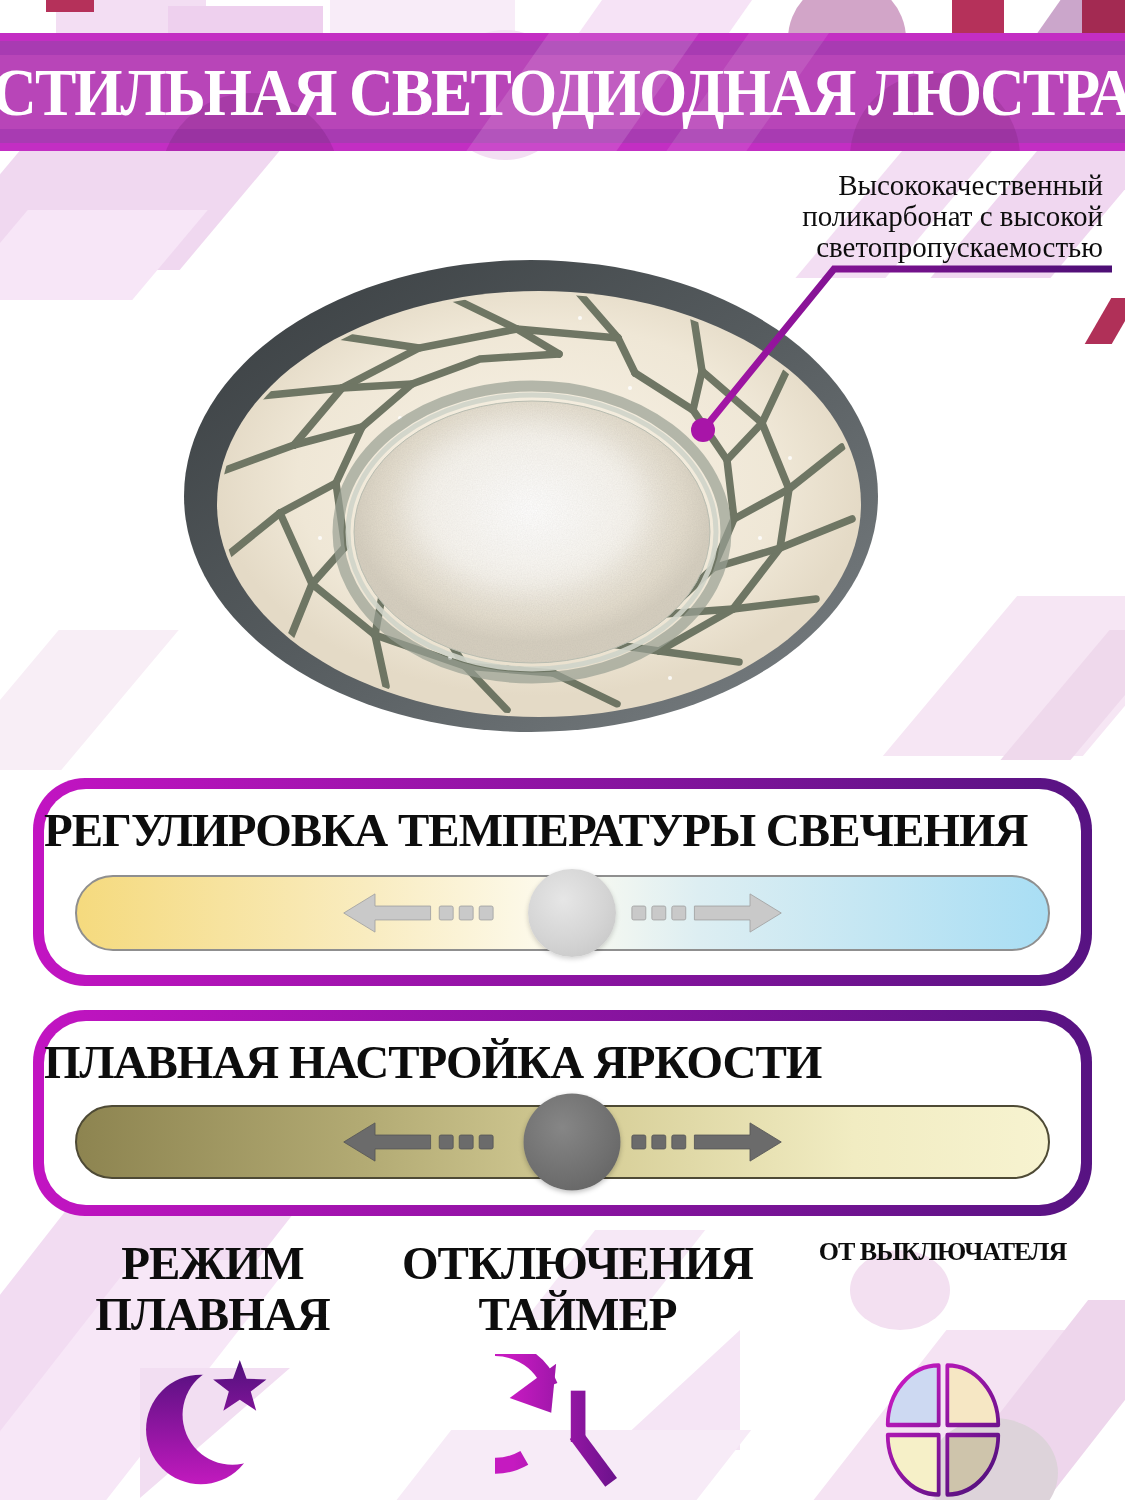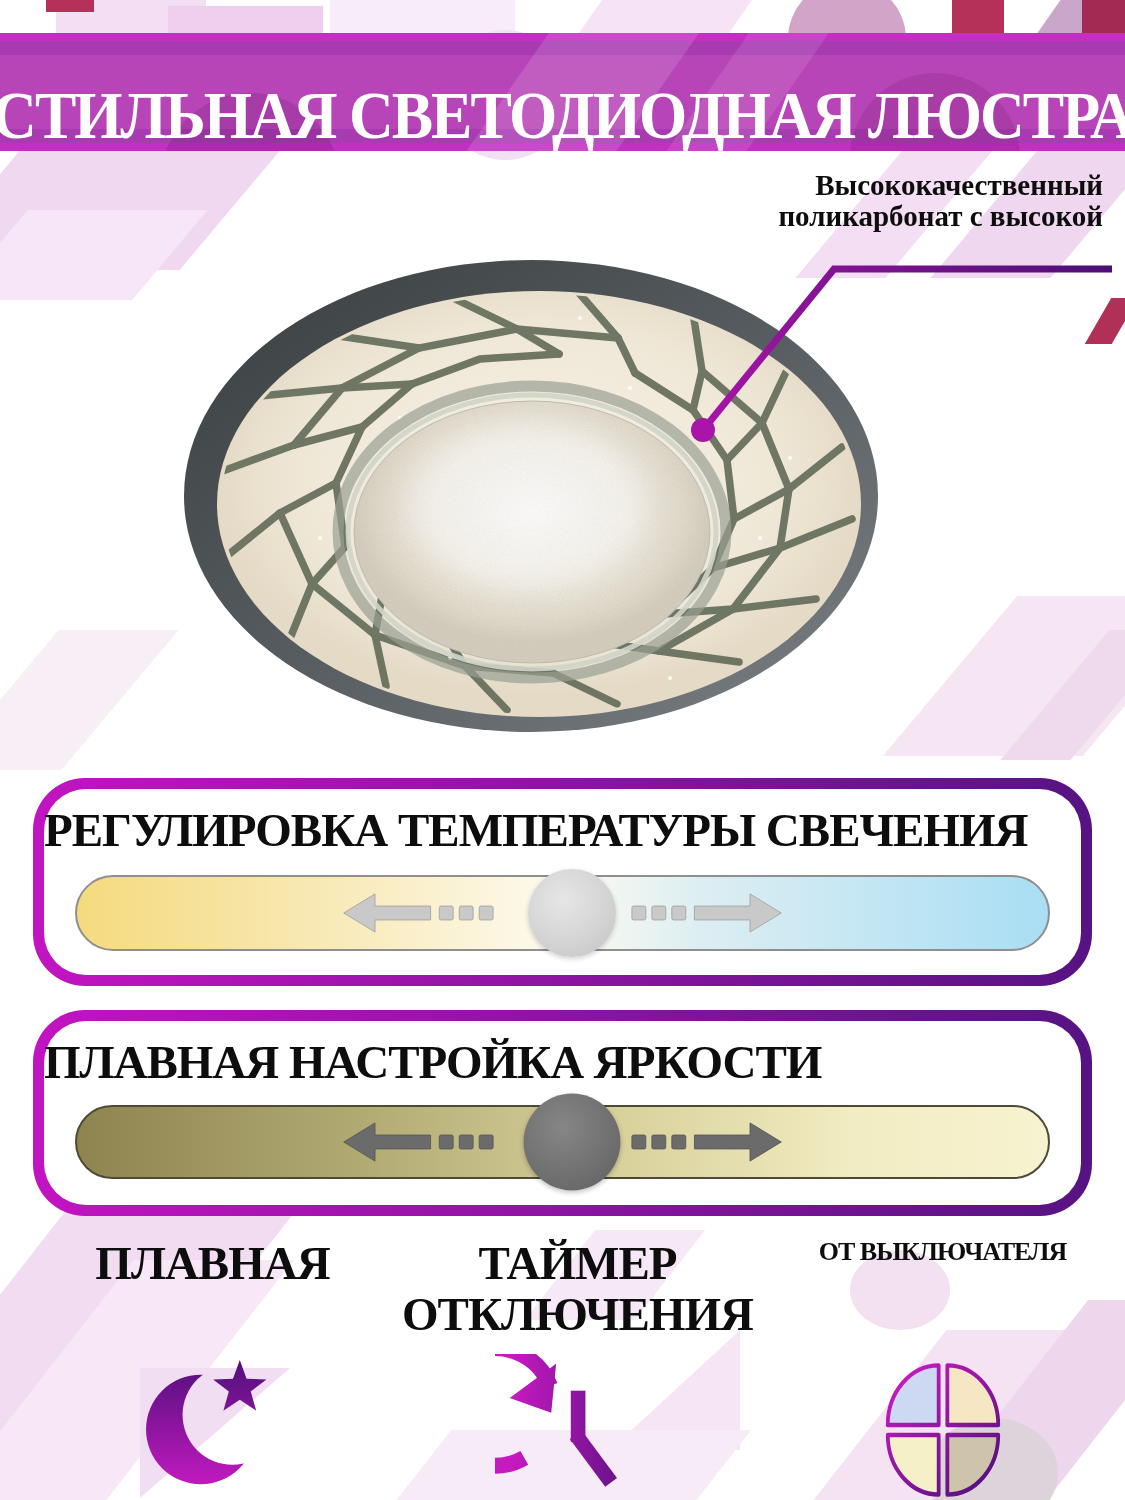--- a/index.html
+++ b/index.html
@@ -15,32 +15,32 @@
 
   
   .banner {
     position:absolute; left:0; top:33px; width:100%; height:118px; z-index:3;
     background:linear-gradient(180deg,
       var(--banner-edge,#c32ec3) 0 7%,
       #a83bb2 7% 19%,
       var(--banner-base,#b845b8) 19% 81%,
       #a83bb2 81% 93%,
       var(--banner-edge,#c32ec3) 93% 100%);
-    overflow:hidden; display:flex; align-items:flex-end; justify-content:center;
+    overflow:hidden; display:flex; align-items:center; justify-content:center;
   }
   .banner .ov { position:absolute; }
   .banner-title {
     position:relative; color:#ffffff; font-weight:bold; font-size:62px;
     letter-spacing:-2px; white-space:nowrap; transform:scale(1,1.1);
   }
 
   
   .annotation {
     position:absolute; top:170px; right:22px; z-index:4; text-align:right;
-    font-weight:bold; font-size:29px; line-height:1.07; color:#0d0d0d;
+    font-weight:normal; font-size:29px; line-height:1.07; color:#0d0d0d;
   }
   .annotation span { display:block; }
   .connector { position:absolute; inset:0; z-index:4; pointer-events:none; }
 
   
   .lamp { position:absolute; left:150px; top:238px; z-index:2; }
 
   
   .panel {
     position:absolute; left:33px; width:1059px; z-index:3; box-sizing:border-box;
@@ -131,20 +131,21 @@
     <div class="ov" style="left:160px;top:60px;width:180px;height:180px;border-radius:50%;background:rgba(80,10,80,.16);"></div>
     <div class="ov" style="left:850px;top:40px;width:170px;height:170px;border-radius:50%;background:rgba(110,25,100,.20);"></div>
     <div class="ov" style="left:500px;top:-30px;width:150px;height:200px;background:rgba(255,255,255,.13);transform:skewX(-35deg);"></div>
     <div class="ov" style="left:700px;top:-30px;width:80px;height:200px;background:rgba(255,255,255,.10);transform:skewX(-35deg);"></div>
     <span class="banner-title">СТИЛЬНАЯ СВЕТОДИОДНАЯ ЛЮСТРА</span>
   </div>
 
   <div class="annotation">
     <span>Высококачественный</span>
     <span>поликарбонат с высокой</span>
+    <span>светопропускаемостью</span>
   </div>
 
   <svg class="connector" width="1125" height="1500" viewBox="0 0 1125 1500">
     <defs>
       <linearGradient id="lineG" gradientUnits="userSpaceOnUse" x1="703" y1="430" x2="1112" y2="268">
         <stop offset="0" style="stop-color:var(--line-accent,#a815a8)"></stop>
         <stop offset="1" stop-color="#4c0f75"></stop>
       </linearGradient>
     </defs>
     <path d="M1112,269 L834,269 L703,430" fill="none" stroke="url(#lineG)" stroke-width="7"></path>
@@ -249,20 +250,21 @@
         </svg>
         <div class="knob knob2"></div>
       </div>
     </div>
   </div>
 
   <div class="features">
 
     <div class="feature" style="padding-left:30px;">
       <div class="feature-title">
+        <div>РЕЖИМ</div>
         <div>ПЛАВНАЯ</div>
       </div>
       <div class="feature-icon">
         <svg width="180" height="140" viewBox="0 0 120 115">
           <defs>
             <linearGradient id="moonG" gradientUnits="userSpaceOnUse" x1="60" y1="5" x2="60" y2="110">
               <stop offset="0" style="stop-color:var(--icon-b,#50107c)"></stop>
               <stop offset="1" style="stop-color:var(--icon-a,#c51ac0)"></stop>
             </linearGradient>
             <mask id="moonM">
@@ -271,22 +273,22 @@
             </mask>
           </defs>
           <rect x="0" y="0" width="120" height="115" fill="url(#moonG)" mask="url(#moonM)"></rect>
           <polygon fill="url(#moonG)" points="82,5 76.4,20.3 60.1,20.9 73,30.9 68.5,46.6 82,37.5 95.5,46.6 91,30.9 103.9,20.9 87.6,20.3"></polygon>
         </svg>
       </div>
     </div>
 
     <div class="feature">
       <div class="feature-title">
+        <div>ОТКЛЮЧЕНИЯ</div>
         <div>ТАЙМЕР</div>
-        <div>ОТКЛЮЧЕНИЯ</div>
       </div>
       <div class="feature-icon">
         <svg width="165" height="165" viewBox="0 0 135 135">
           <defs>
             <linearGradient id="clkG" gradientUnits="userSpaceOnUse" x1="15" y1="67" x2="125" y2="67">
               <stop offset="0" style="stop-color:var(--icon-a,#c51ac0)"></stop>
               <stop offset="1" style="stop-color:var(--icon-b,#50107c)"></stop>
             </linearGradient>
           </defs>
           <path d="M24,85 A48,48 0 1 1 45,26" fill="none" stroke="url(#clkG)" stroke-width="13"></path>

